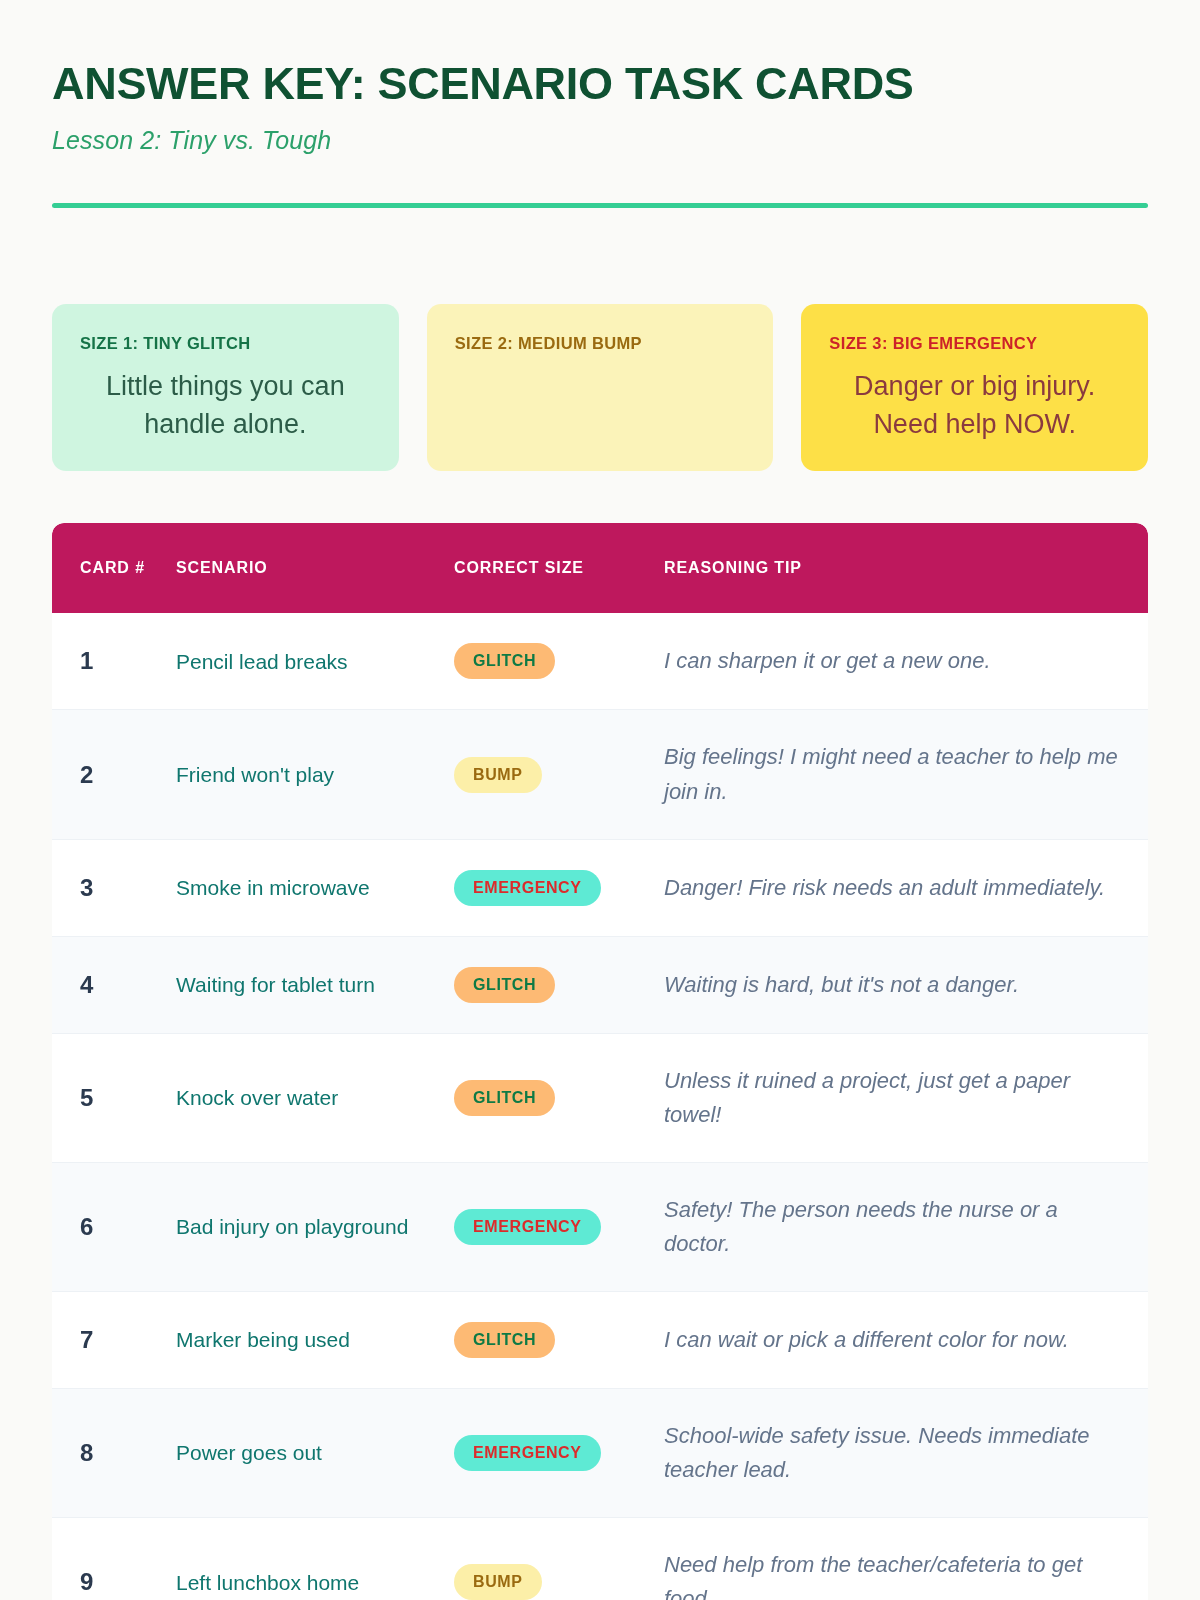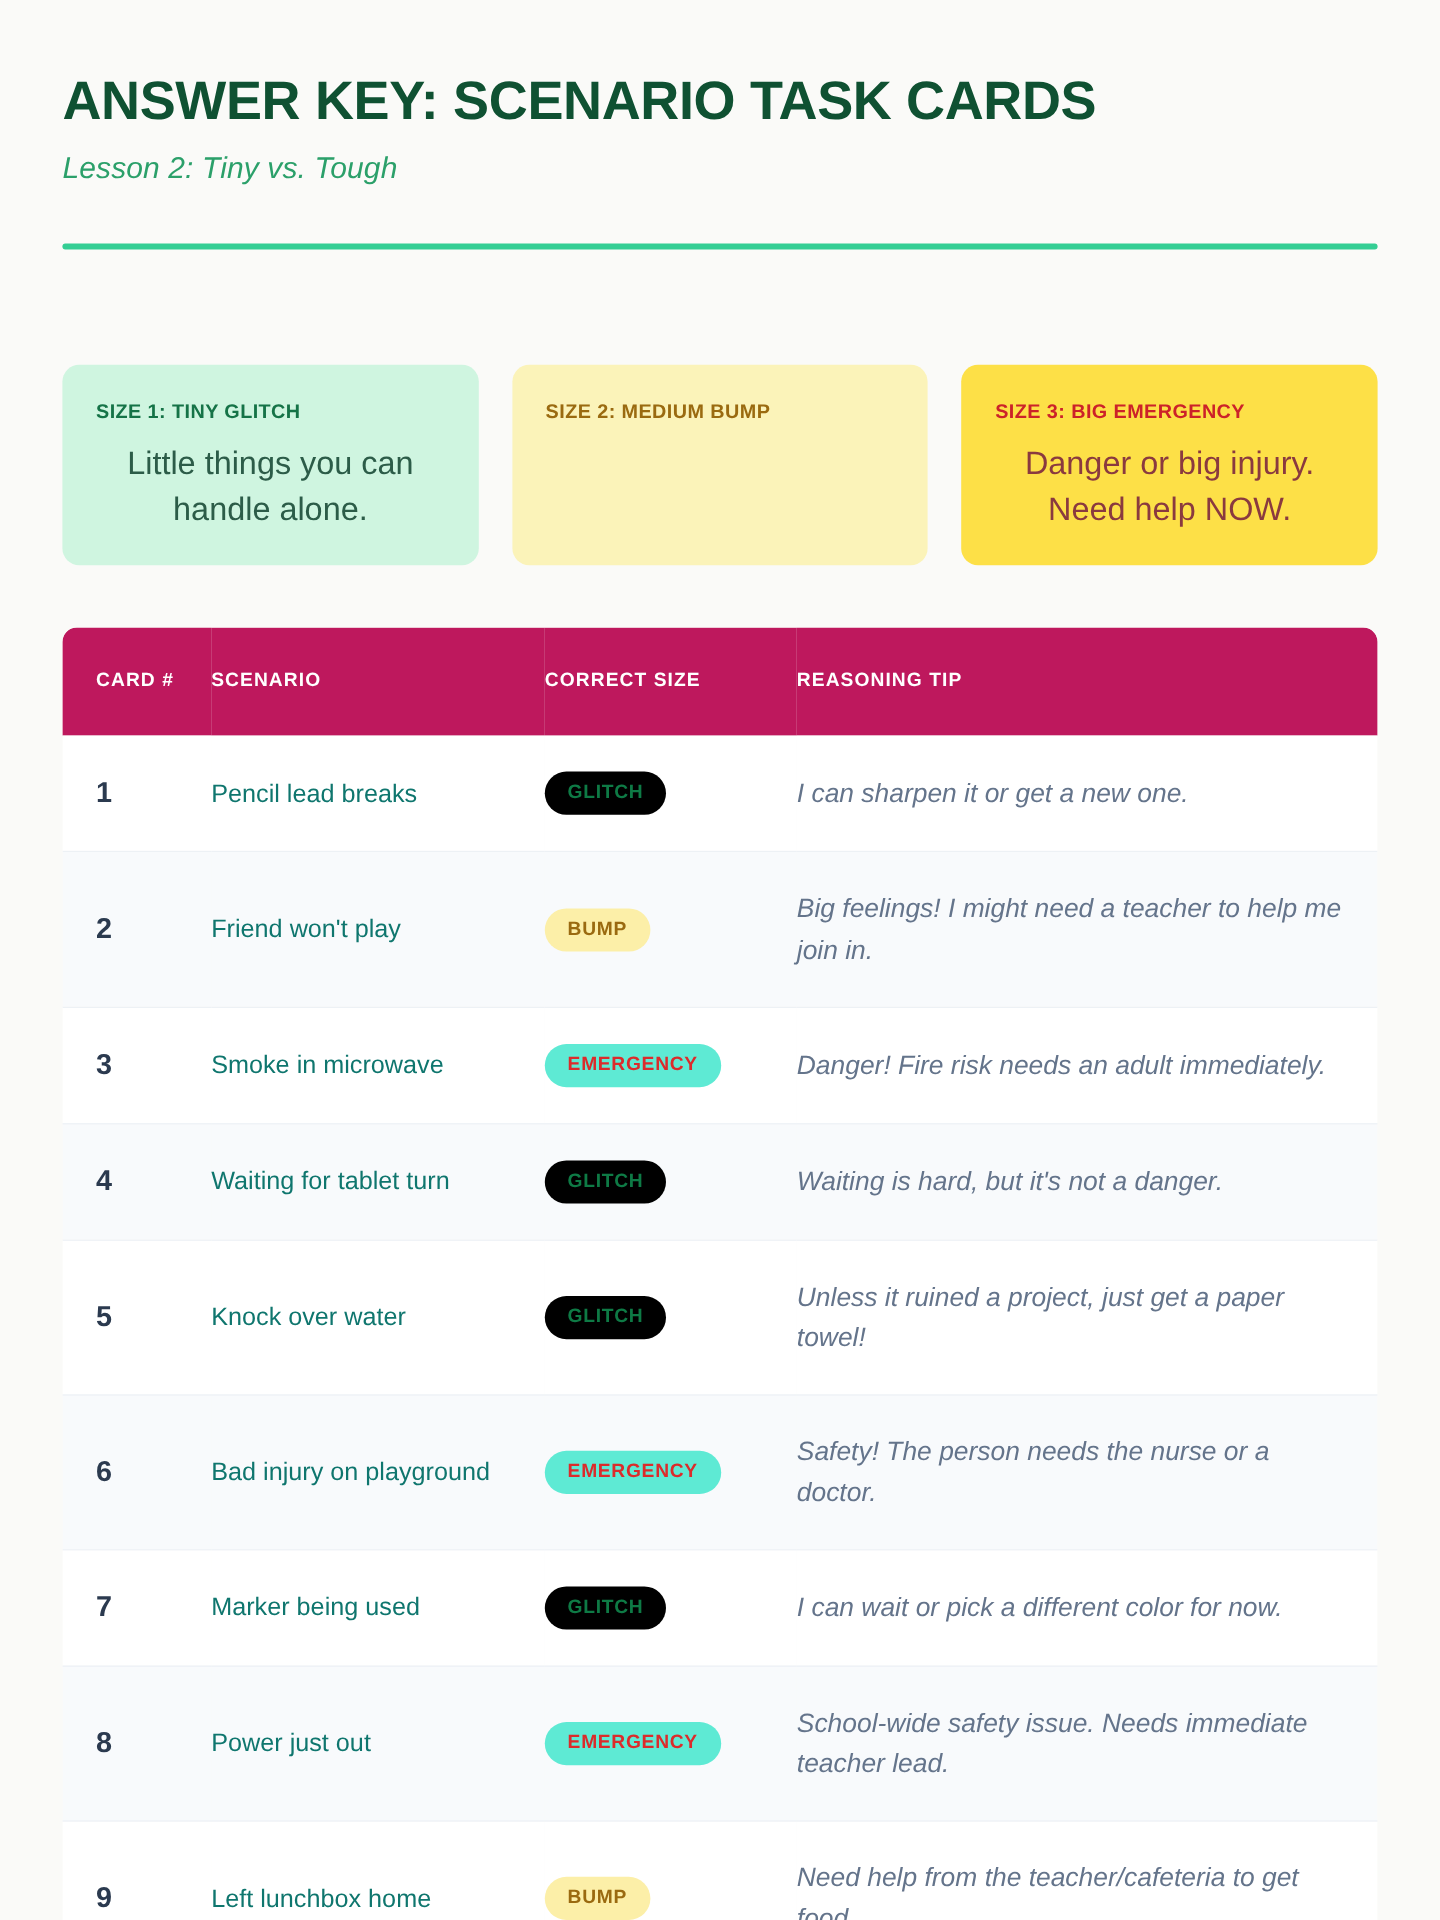--- a/index.html
+++ b/index.html
@@ -152,21 +152,21 @@
   .badge {
     display: inline-block;
     border-radius: 999px;
     padding: 10px 19px;
     font-size: 16px;
     font-weight: 700;
     letter-spacing: 0.6px;
     line-height: 1;
     white-space: nowrap;
   }
-  .badge.glitch    { background: #000000; color: #0E7A45; }
+  .badge.glitch    { background: #fdba74; color: #0E7A45; }
   .badge.bump      { background: #FCEFA8; color: #9A6A10; }
   .badge.emergency { background: #5eead4; color: #DC2B2B; }
 </style>
 </head>
 <body>
 
 <div class="page">
 
   <div class="header">
     <h1 class="page-title">ANSWER KEY: SCENARIO TASK CARDS</h1>
@@ -246,21 +246,21 @@
             <td class="cell-tip">Safety! The person needs the nurse or a doctor.</td>
           </tr>
           <tr>
             <td class="cell-num">7</td>
             <td class="cell-scen">Marker being used</td>
             <td class="cell-size"><span class="badge glitch">GLITCH</span></td>
             <td class="cell-tip">I can wait or pick a different color for now.</td>
           </tr>
           <tr>
             <td class="cell-num">8</td>
-            <td class="cell-scen">Power just out</td>
+            <td class="cell-scen">Power goes out</td>
             <td class="cell-size"><span class="badge emergency">EMERGENCY</span></td>
             <td class="cell-tip">School-wide safety issue. Needs immediate teacher lead.</td>
           </tr>
           <tr>
             <td class="cell-num">9</td>
             <td class="cell-scen">Left lunchbox home</td>
             <td class="cell-size"><span class="badge bump">BUMP</span></td>
             <td class="cell-tip">Need help from the teacher/cafeteria to get food.</td>
           </tr>
           <tr>

